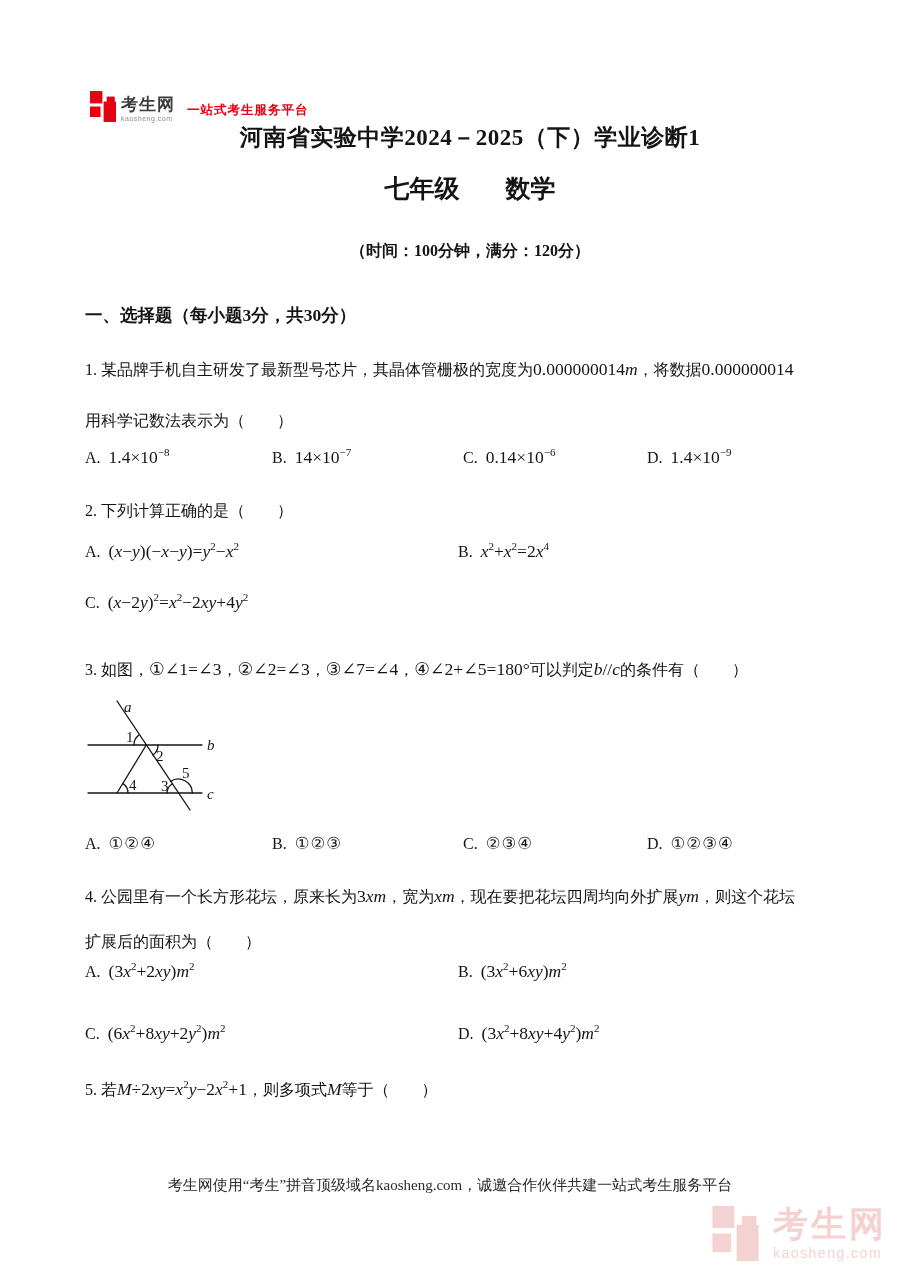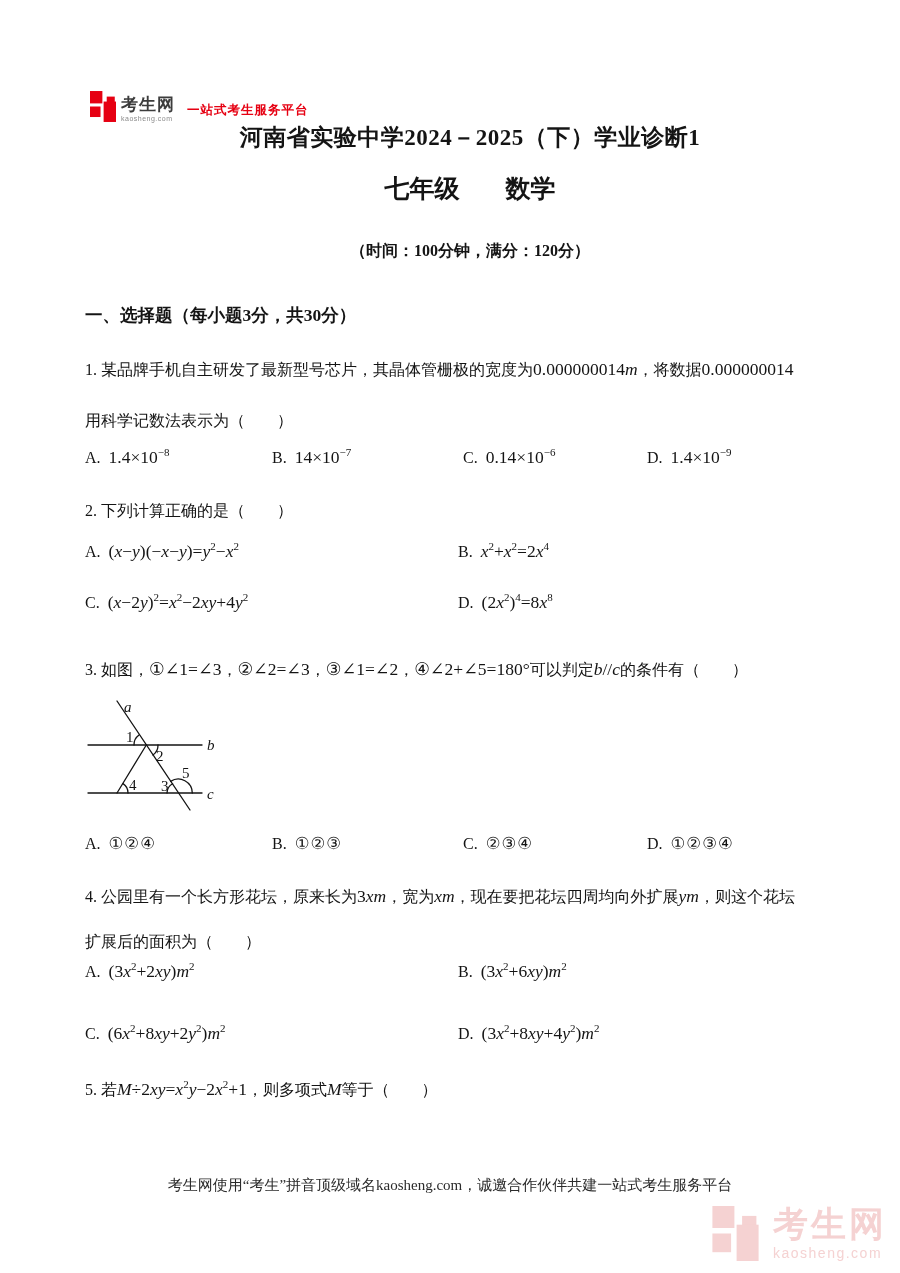--- a/index.html
+++ b/index.html
@@ -95,24 +95,23 @@
   <span class="opt"><span class="opt-label">D.</span><span class="opt-math">1.4×10<sup>−9</sup></span></span>
 </div>
 
 <div class="abs line q2-stem"><span class="t">2. 下列计算正确的是（　　）</span></div>
 <div class="abs opt-row two q2-r1">
   <span class="opt"><span class="opt-label">A.</span><span class="opt-math">(<i>x</i>−<i>y</i>)(−<i>x</i>−<i>y</i>)=<i>y</i><sup>2</sup>−<i>x</i><sup>2</sup></span></span>
   <span class="opt"><span class="opt-label">B.</span><span class="opt-math"><i>x</i><sup>2</sup>+<i>x</i><sup>2</sup>=2<i>x</i><sup>4</sup></span></span>
 </div>
 <div class="abs opt-row two q2-r2">
   <span class="opt"><span class="opt-label">C.</span><span class="opt-math">(<i>x</i>−2<i>y</i>)<sup>2</sup>=<i>x</i><sup>2</sup>−2<i>xy</i>+4<i>y</i><sup>2</sup></span></span>
-  <span class="opt"><span class="opt-label">D.</span><span class="opt-math">(2<i>x</i><sup>2</sup>)<sup>4</sup>=8<i>x</i><sup>8</sup></span></span>
 </div>
 
-<div class="abs line q3-stem"><span class="t">3. 如图，</span><span class="m">①∠1=∠3</span><span class="t">，</span><span class="m">②∠2=∠3</span><span class="t">，</span><span class="m">③∠1=∠2</span><span class="t">，</span><span class="m">④∠2+∠5=180°</span><span class="t">可以判定</span><span class="m"><i>b</i>//<i>c</i></span><span class="t">的条件有（　　）</span></div>
+<div class="abs line q3-stem"><span class="t">3. 如图，</span><span class="m">①∠1=∠3</span><span class="t">，</span><span class="m">②∠2=∠3</span><span class="t">，</span><span class="m">③∠7=∠4</span><span class="t">，</span><span class="m">④∠2+∠5=180°</span><span class="t">可以判定</span><span class="m"><i>b</i>//<i>c</i></span><span class="t">的条件有（　　）</span></div>
 
 <svg class="fig" viewBox="0 0 138 118">
   <g stroke="#141414" stroke-width="1.3" fill="none" stroke-linecap="round">
     <line x1="4" y1="47" x2="118" y2="47"></line>
     <line x1="4" y1="95" x2="118" y2="95"></line>
     <line x1="33" y1="3" x2="106" y2="112"></line>
     <line x1="62.3" y1="47" x2="33" y2="95"></line>
     <path d="M 55,37 A 12,12 0 0 0 50,47"></path>
     <path d="M 74,47 A 12,12 0 0 1 69,57"></path>
     <path d="M 39,85.6 A 11,11 0 0 1 44,95"></path>

